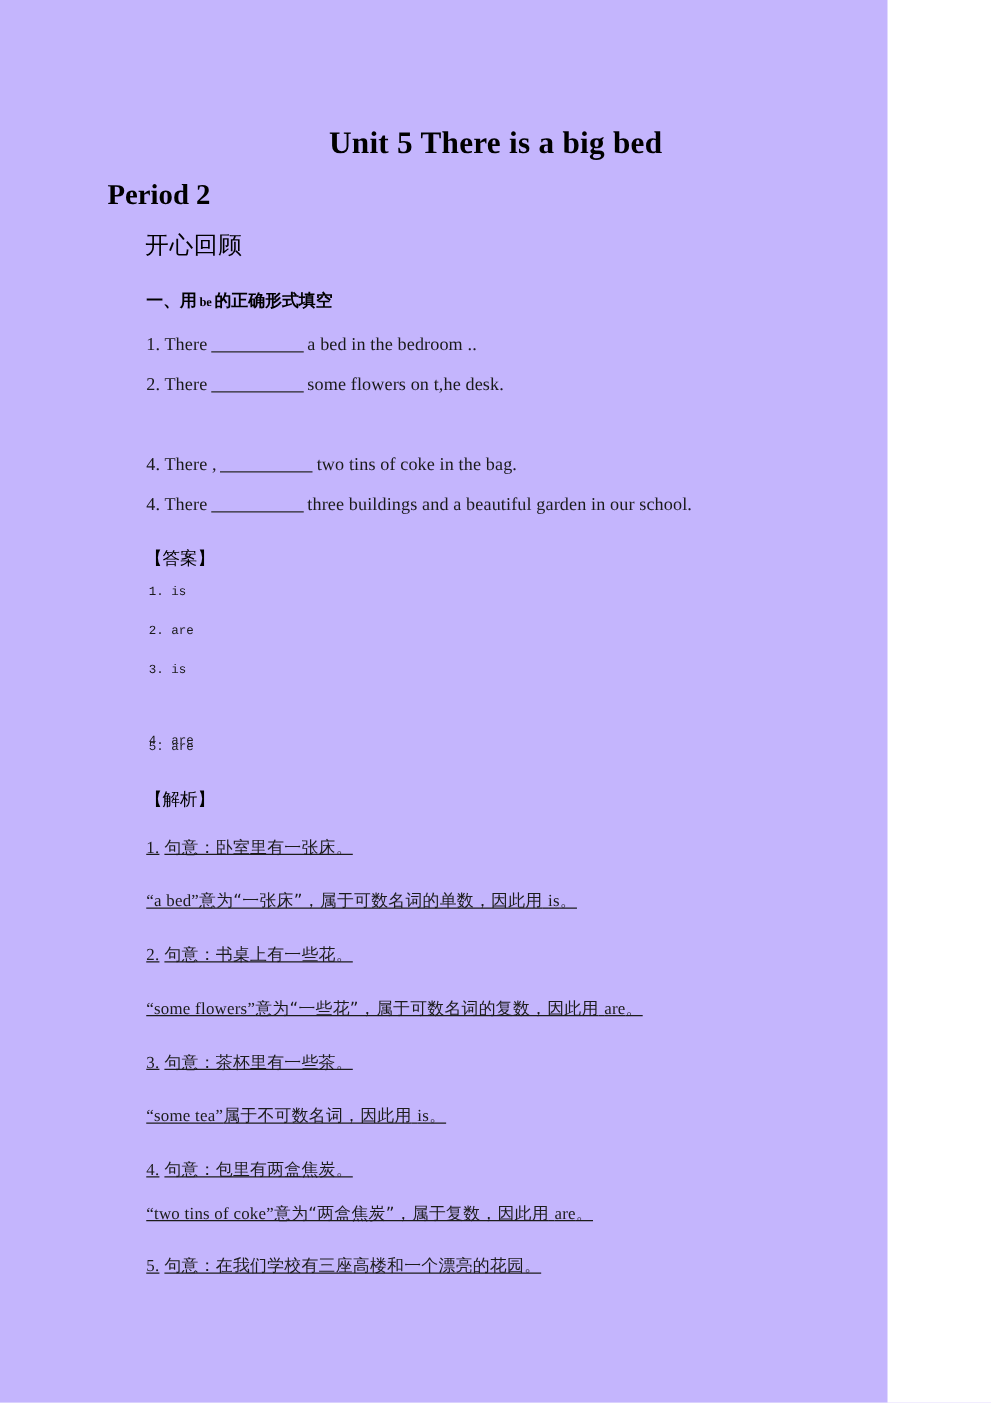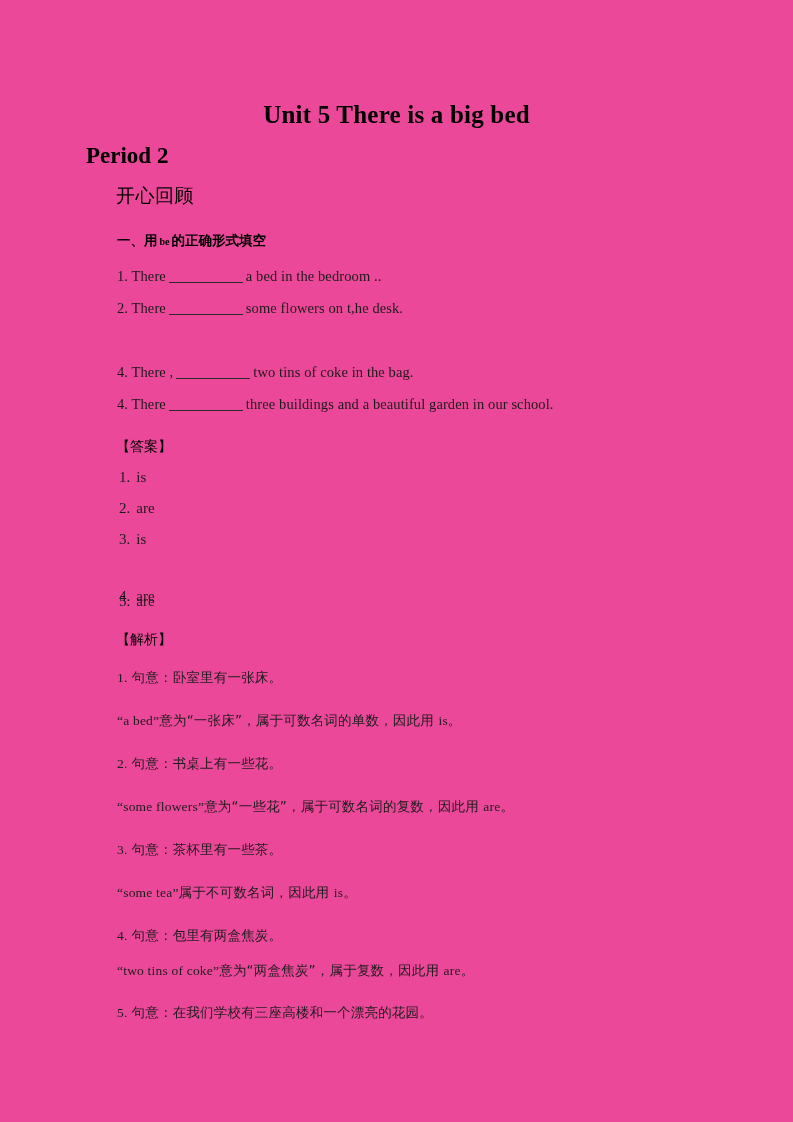--- a/index.html
+++ b/index.html
@@ -12,23 +12,23 @@
     height: 1122px;
     position: relative;
     font-family: "Liberation Serif", "DejaVu Serif", serif;
     color: #111111;
     overflow: hidden;
   }
 
   .page {
     position: absolute;
     left: 0; top: 0;
-    width: 793px;
+    width: 710px;
     height: 1122px;
-    background: #ec4899;
+    background: #c4b5fd;
   }
 
   
   .doc-title {
     position: absolute;
     left: 0;
     top: 101px;
     width: 793px;
     text-align: center;
     font-family: "Liberation Serif", "DejaVu Serif", serif;
@@ -106,36 +106,37 @@
     font-family: "DejaVu Sans", "Liberation Sans", sans-serif;
     font-size: 14px;
     color: #000000;
     white-space: nowrap;
   }
 
   
   .a-line {
     position: absolute;
     left: 119px;
-    font-family: Liberation Serif, serif;
-    font-size: 15px;
+    font-family: Liberation Mono, monospace;
+    font-size: 10px;
     color: #1a1a1a;
     white-space: nowrap;
   }
   .a-line .num { padding-right: 6px; }
 
   
   .x-line {
     position: absolute;
     left: 117px;
     font-family: "DejaVu Sans", "Liberation Sans", sans-serif;
     font-size: 13.5px;
     color: #1c1c1c;
     white-space: nowrap;
     letter-spacing: 0.2px;
+    text-decoration: underline;
   }
   .x-line .lat {
     font-family: "Liberation Serif", "DejaVu Serif", serif;
     font-size: 13.5px;
   }
   .x-line .num {
     font-family: "Liberation Serif", "DejaVu Serif", serif;
     padding-right: 4px;
   }
 </style>

